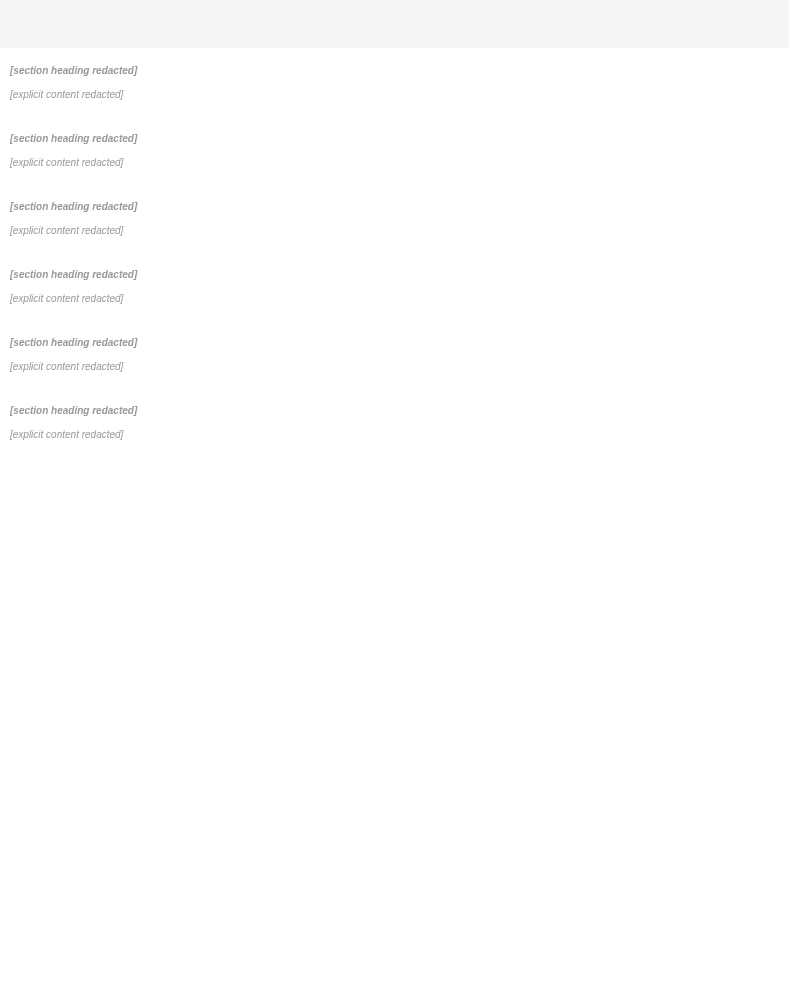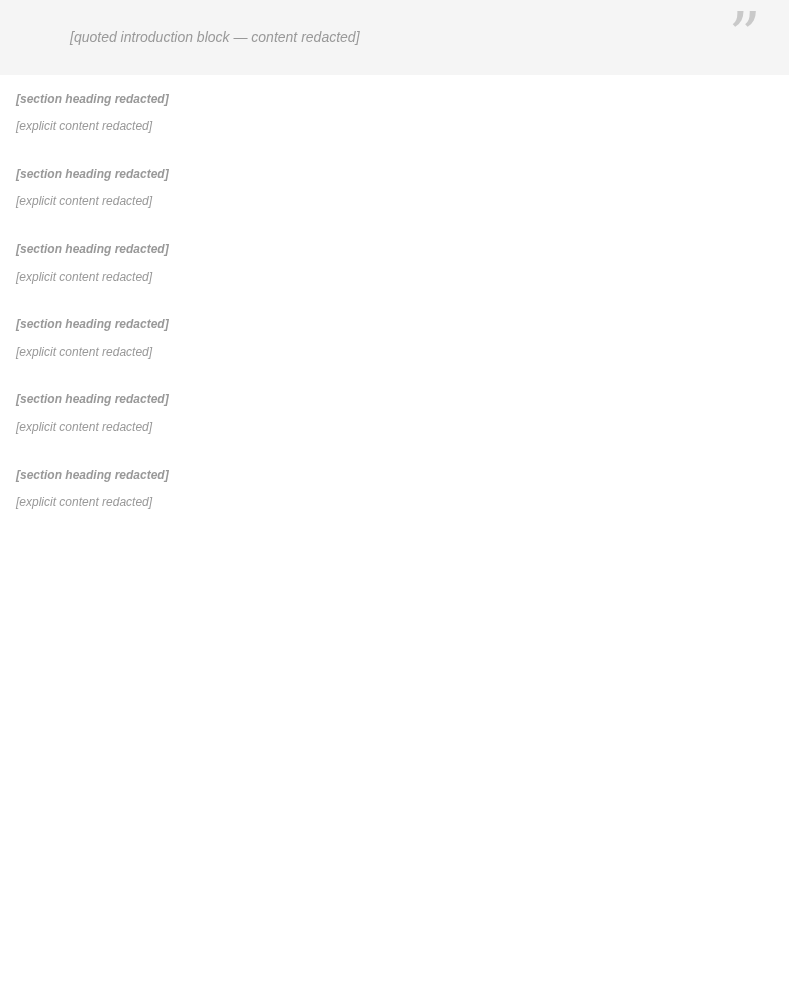--- a/index.html
+++ b/index.html
@@ -1,27 +1,26 @@
 <!DOCTYPE html>
 <html><head>
 <meta charset="utf-8">
 <style>
   body { margin: 0; background: #ffffff; font-family: "Liberation Sans", "DejaVu Sans", sans-serif; color: #333; width: 789px; }
   .quote-block { background: #f5f5f5; padding: 24px 90px 24px 70px; position: relative; font-size: 14px; line-height: 1.9; color: #444; }
   .quote-mark { position: absolute; right: 28px; bottom: 8px; font-size: 64px; color: #c9c9c9; font-family: "DejaVu Serif", serif; line-height: 1; }
-  .content { padding: 14px 10px 30px 16px; font-size: 12px; line-height: 1.8; }
+  .content { padding: 14px 10px 30px 10px; font-size: 10px; line-height: 1.8; }
   .section { margin-bottom: 26px; }
   .section-title { font-weight: bold; margin-bottom: 6px; }
   .redacted { color: #999; font-style: italic; }
 </style>
 </head>
 <body>
 
 <div class="quote-block">
-  <span class="redacted">[quoted introduction block — content redacted]</span>
   <span class="quote-mark">”</span>
 </div>
 
 <div class="content">
     <div class="section">
       <div class="section-title redacted">[section heading redacted]</div>
       <div class="redacted">[explicit content redacted]</div>
     </div>
     <div class="section">
       <div class="section-title redacted">[section heading redacted]</div>

